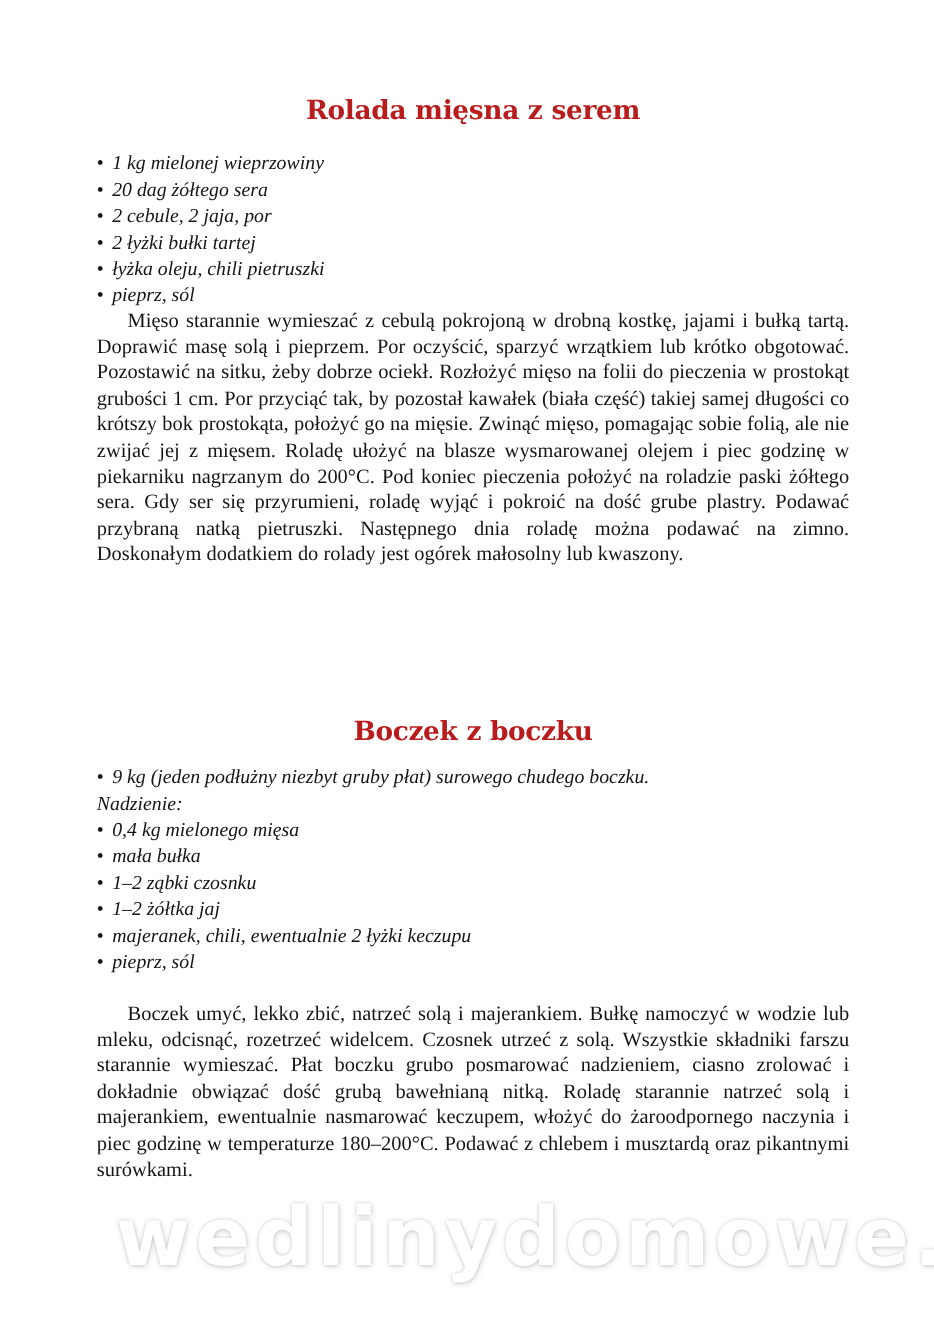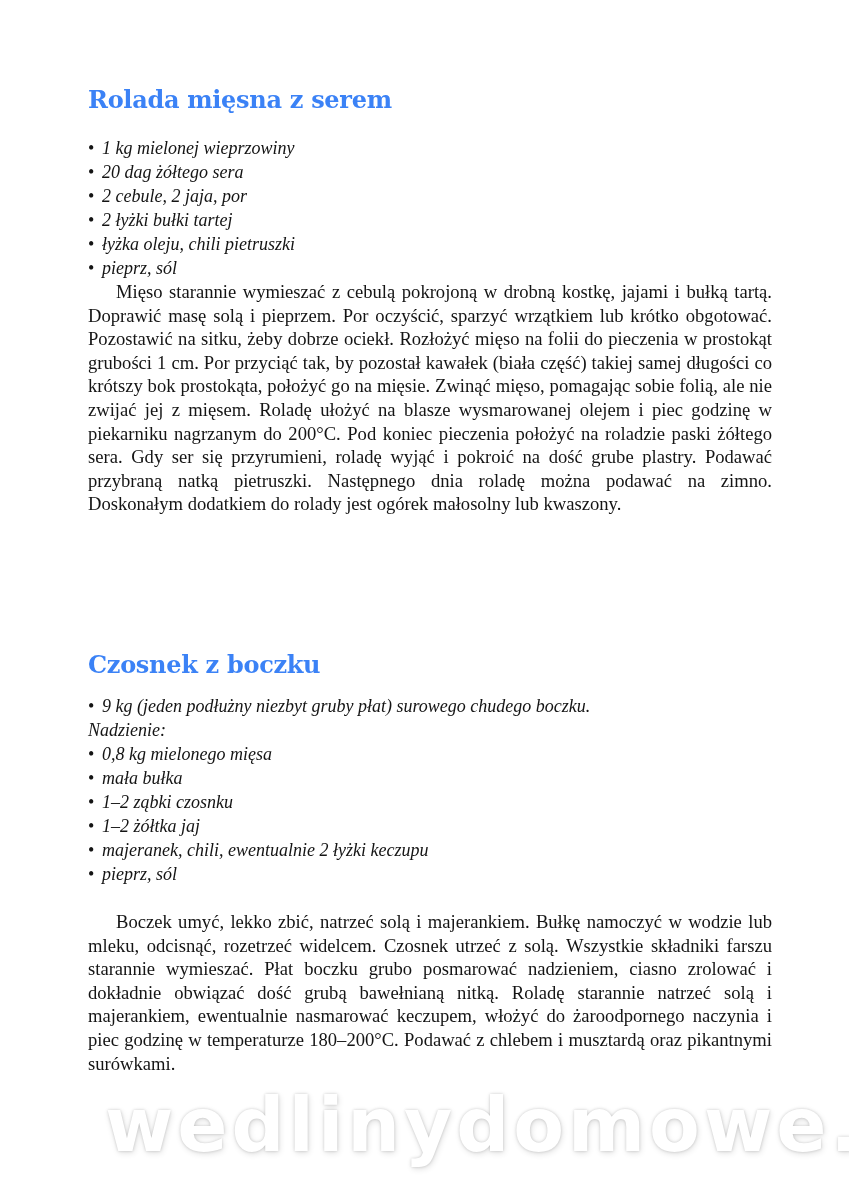--- a/index.html
+++ b/index.html
@@ -18,23 +18,24 @@
     .page {
       position: absolute;
       left: 88px;
       top: 0;
       width: 684px;
     }
     .recipe-title {
       font-family: "DejaVu Serif", "Liberation Serif", serif;
       font-weight: bold;
       font-size: 24px;
+      text-align: center;
       margin: 0;
       letter-spacing: -0.3px;
-      color: #3b82f6;
+      color: #b91c1c;
     }
     ul.ingredients {
       list-style: none;
       margin: 0;
       padding: 0;
     }
     ul.ingredients li {
       font-family: "Liberation Serif", serif;
       font-style: italic;
       font-size: 18px;
@@ -94,25 +95,25 @@
       <li><span class="bullet">•</span><span>20 dag żółtego sera</span></li>
       <li><span class="bullet">•</span><span>2 cebule, 2 jaja, por</span></li>
       <li><span class="bullet">•</span><span>2 łyżki bułki tartej</span></li>
       <li><span class="bullet">•</span><span>łyżka oleju, chili pietruszki</span></li>
       <li><span class="bullet">•</span><span>pieprz, sól</span></li>
     </ul>
     <p class="body-text">Mięso starannie wymieszać z cebulą pokrojoną w drobną kostkę, jajami i bułką tartą. Doprawić masę solą i pieprzem. Por oczyścić, sparzyć wrzątkiem lub krótko obgotować. Pozostawić na sitku, żeby dobrze ociekł. Rozłożyć mięso na folii do pieczenia w prostokąt grubości 1 cm. Por przyciąć tak, by pozostał kawałek (biała część) takiej samej długości co krótszy bok prostokąta, położyć go na mięsie. Zwinąć mięso, pomagając sobie folią, ale nie zwijać jej z mięsem. Roladę ułożyć na blasze wysmarowanej olejem i piec godzinę w piekarniku nagrzanym do 200°C. Pod koniec pieczenia położyć na roladzie paski żółtego sera. Gdy ser się przyrumieni, roladę wyjąć i pokroić na dość grube plastry. Podawać przybraną natką pietruszki. Następnego dnia roladę można podawać na zimno. Doskonałym dodatkiem do rolady jest ogórek małosolny lub kwaszony.</p>
   </section>
 
   <section id="recipe-2">
-    <h1 class="recipe-title">Czosnek z boczku</h1>
+    <h1 class="recipe-title">Boczek z boczku</h1>
     <ul class="ingredients">
       <li><span class="bullet">•</span><span>9 kg (jeden podłużny niezbyt gruby płat) surowego chudego boczku.</span></li>
       <li class="subhead">Nadzienie:</li>
-      <li><span class="bullet">•</span><span>0,8 kg mielonego mięsa</span></li>
+      <li><span class="bullet">•</span><span>0,4 kg mielonego mięsa</span></li>
       <li><span class="bullet">•</span><span>mała bułka</span></li>
       <li><span class="bullet">•</span><span>1–2 ząbki czosnku</span></li>
       <li><span class="bullet">•</span><span>1–2 żółtka jaj</span></li>
       <li><span class="bullet">•</span><span>majeranek, chili, ewentualnie 2 łyżki keczupu</span></li>
       <li><span class="bullet">•</span><span>pieprz, sól</span></li>
     </ul>
     <p class="body-text">Boczek umyć, lekko zbić, natrzeć solą i majerankiem. Bułkę namoczyć w wodzie lub mleku, odcisnąć, rozetrzeć widelcem. Czosnek utrzeć z solą. Wszystkie składniki farszu starannie wymieszać. Płat boczku grubo posmarować nadzieniem, ciasno zrolować i dokładnie obwiązać dość grubą bawełnianą nitką. Roladę starannie natrzeć solą i majerankiem, ewentualnie nasmarować keczupem, włożyć do żaroodpornego naczynia i piec godzinę w temperaturze 180–200°C. Podawać z chlebem i musztardą oraz pikantnymi surówkami.</p>
   </section>
 
 </div>

